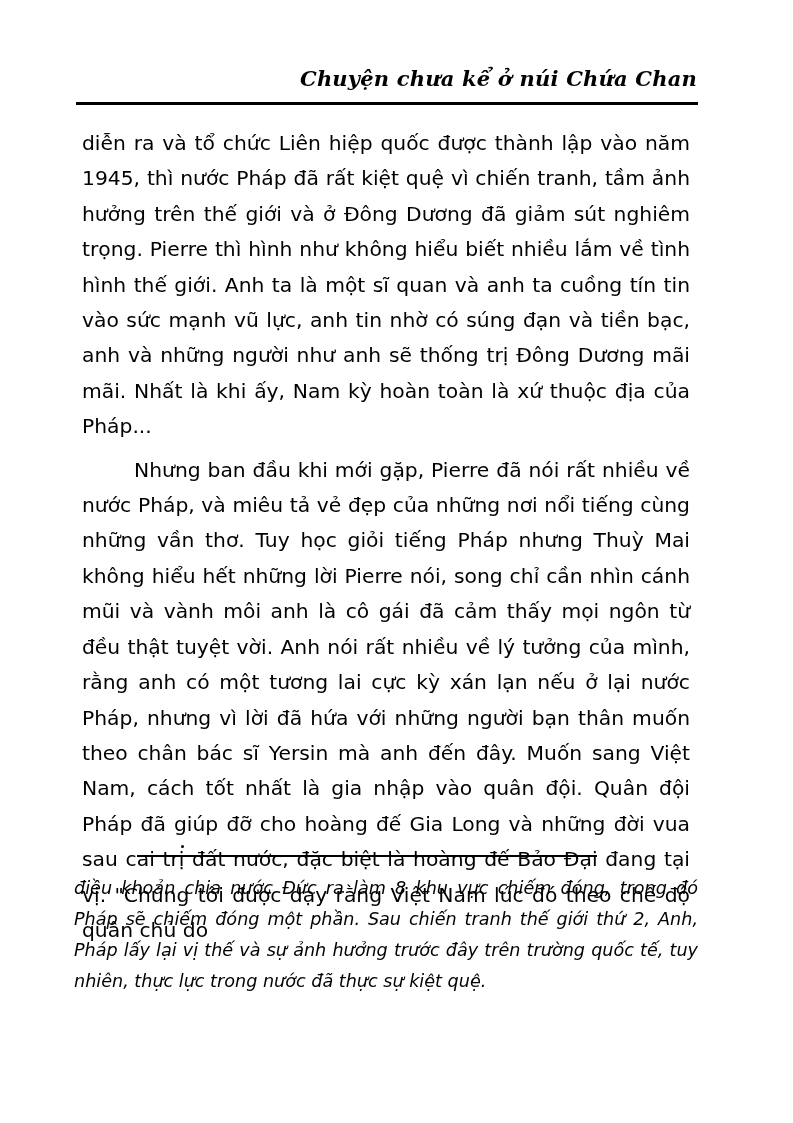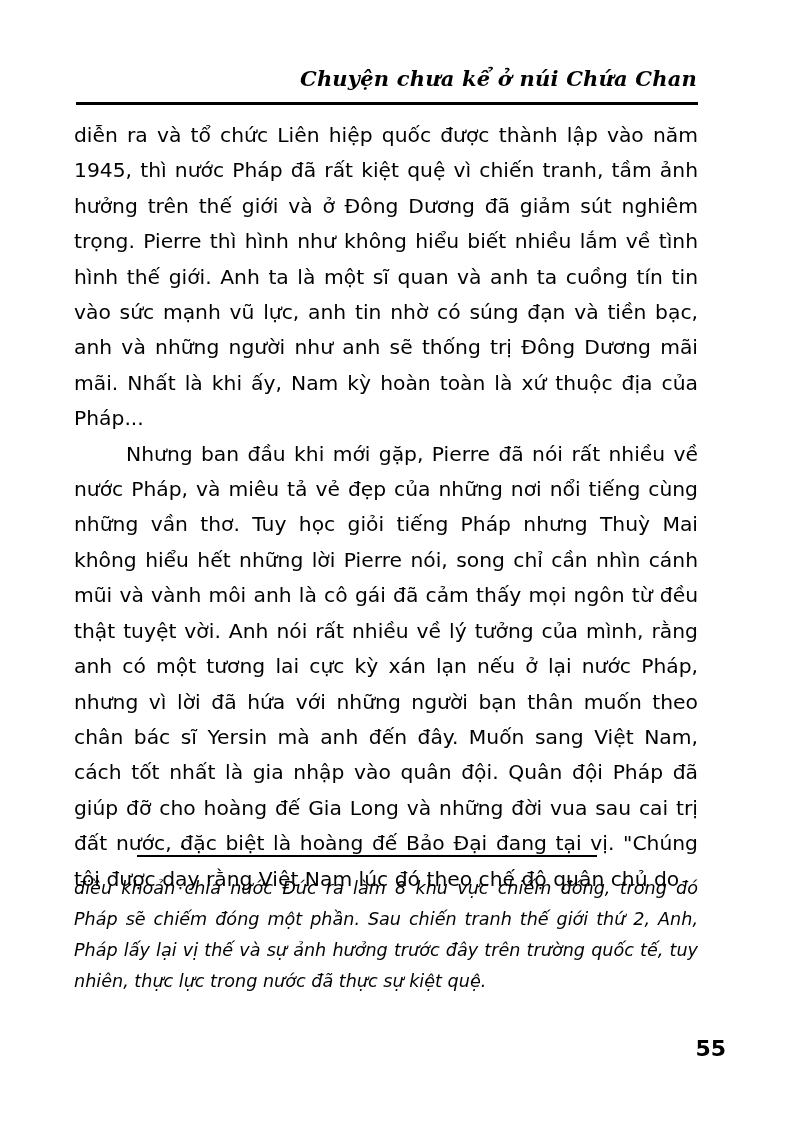--- a/index.html
+++ b/index.html
@@ -50,21 +50,21 @@
     top: 118px;
     width: 624px;
     font-family: "DejaVu Sans", sans-serif;
     font-size: 20.3px;
     line-height: 35.4px;
     text-align: justify;
     text-justify: inter-word;
     color: #000;
   }
   .body-text p {
-    margin: 0;
+    margin: 8px;
   }
   .body-text p.indent {
     text-indent: 52px;
   }
   .footnote-rule {
     position: absolute;
     left: 133px;
     top: 855px;
     width: 460px;
     height: 2px;
@@ -121,15 +121,14 @@
     <p class="indent">Nhưng ban đầu khi mới gặp, Pierre đã nói rất nhiều về nước Pháp, và miêu tả vẻ đẹp của những nơi nổi tiếng cùng những vần thơ. Tuy học giỏi tiếng Pháp nhưng Thuỳ Mai không hiểu hết những lời Pierre nói, song chỉ cần nhìn cánh mũi và vành môi anh là cô gái đã cảm thấy mọi ngôn từ đều thật tuyệt vời. Anh nói rất nhiều về lý tưởng của mình, rằng anh có một tương lai cực kỳ xán lạn nếu ở lại nước Pháp, nhưng vì lời đã hứa với những người bạn thân muốn theo chân bác sĩ Yersin mà anh đến đây. Muốn sang Việt Nam, cách tốt nhất là gia nhập vào quân đội. Quân đội Pháp đã giúp đỡ cho hoàng đế Gia Long và những đời vua sau cai trị đất nước, đặc biệt là hoàng đế Bảo Đại đang tại vị. "Chúng tôi được dạy rằng Việt Nam lúc đó theo chế độ quân chủ do</p>
   </div>
 
   <div class="speck"></div>
   <div class="footnote-rule"></div>
 
   <div class="footnote">
     <p>điều khoản chia nước Đức ra làm 8 khu vực chiếm đóng, trong đó Pháp sẽ chiếm đóng một phần. Sau chiến tranh thế giới thứ 2, Anh, Pháp lấy lại vị thế và sự ảnh hưởng trước đây trên trường quốc tế, tuy nhiên, thực lực trong nước đã thực sự kiệt quệ.</p>
   </div>
 
-  <div class="page-number">55</div>
 
 </div>
 
 </body></html>

